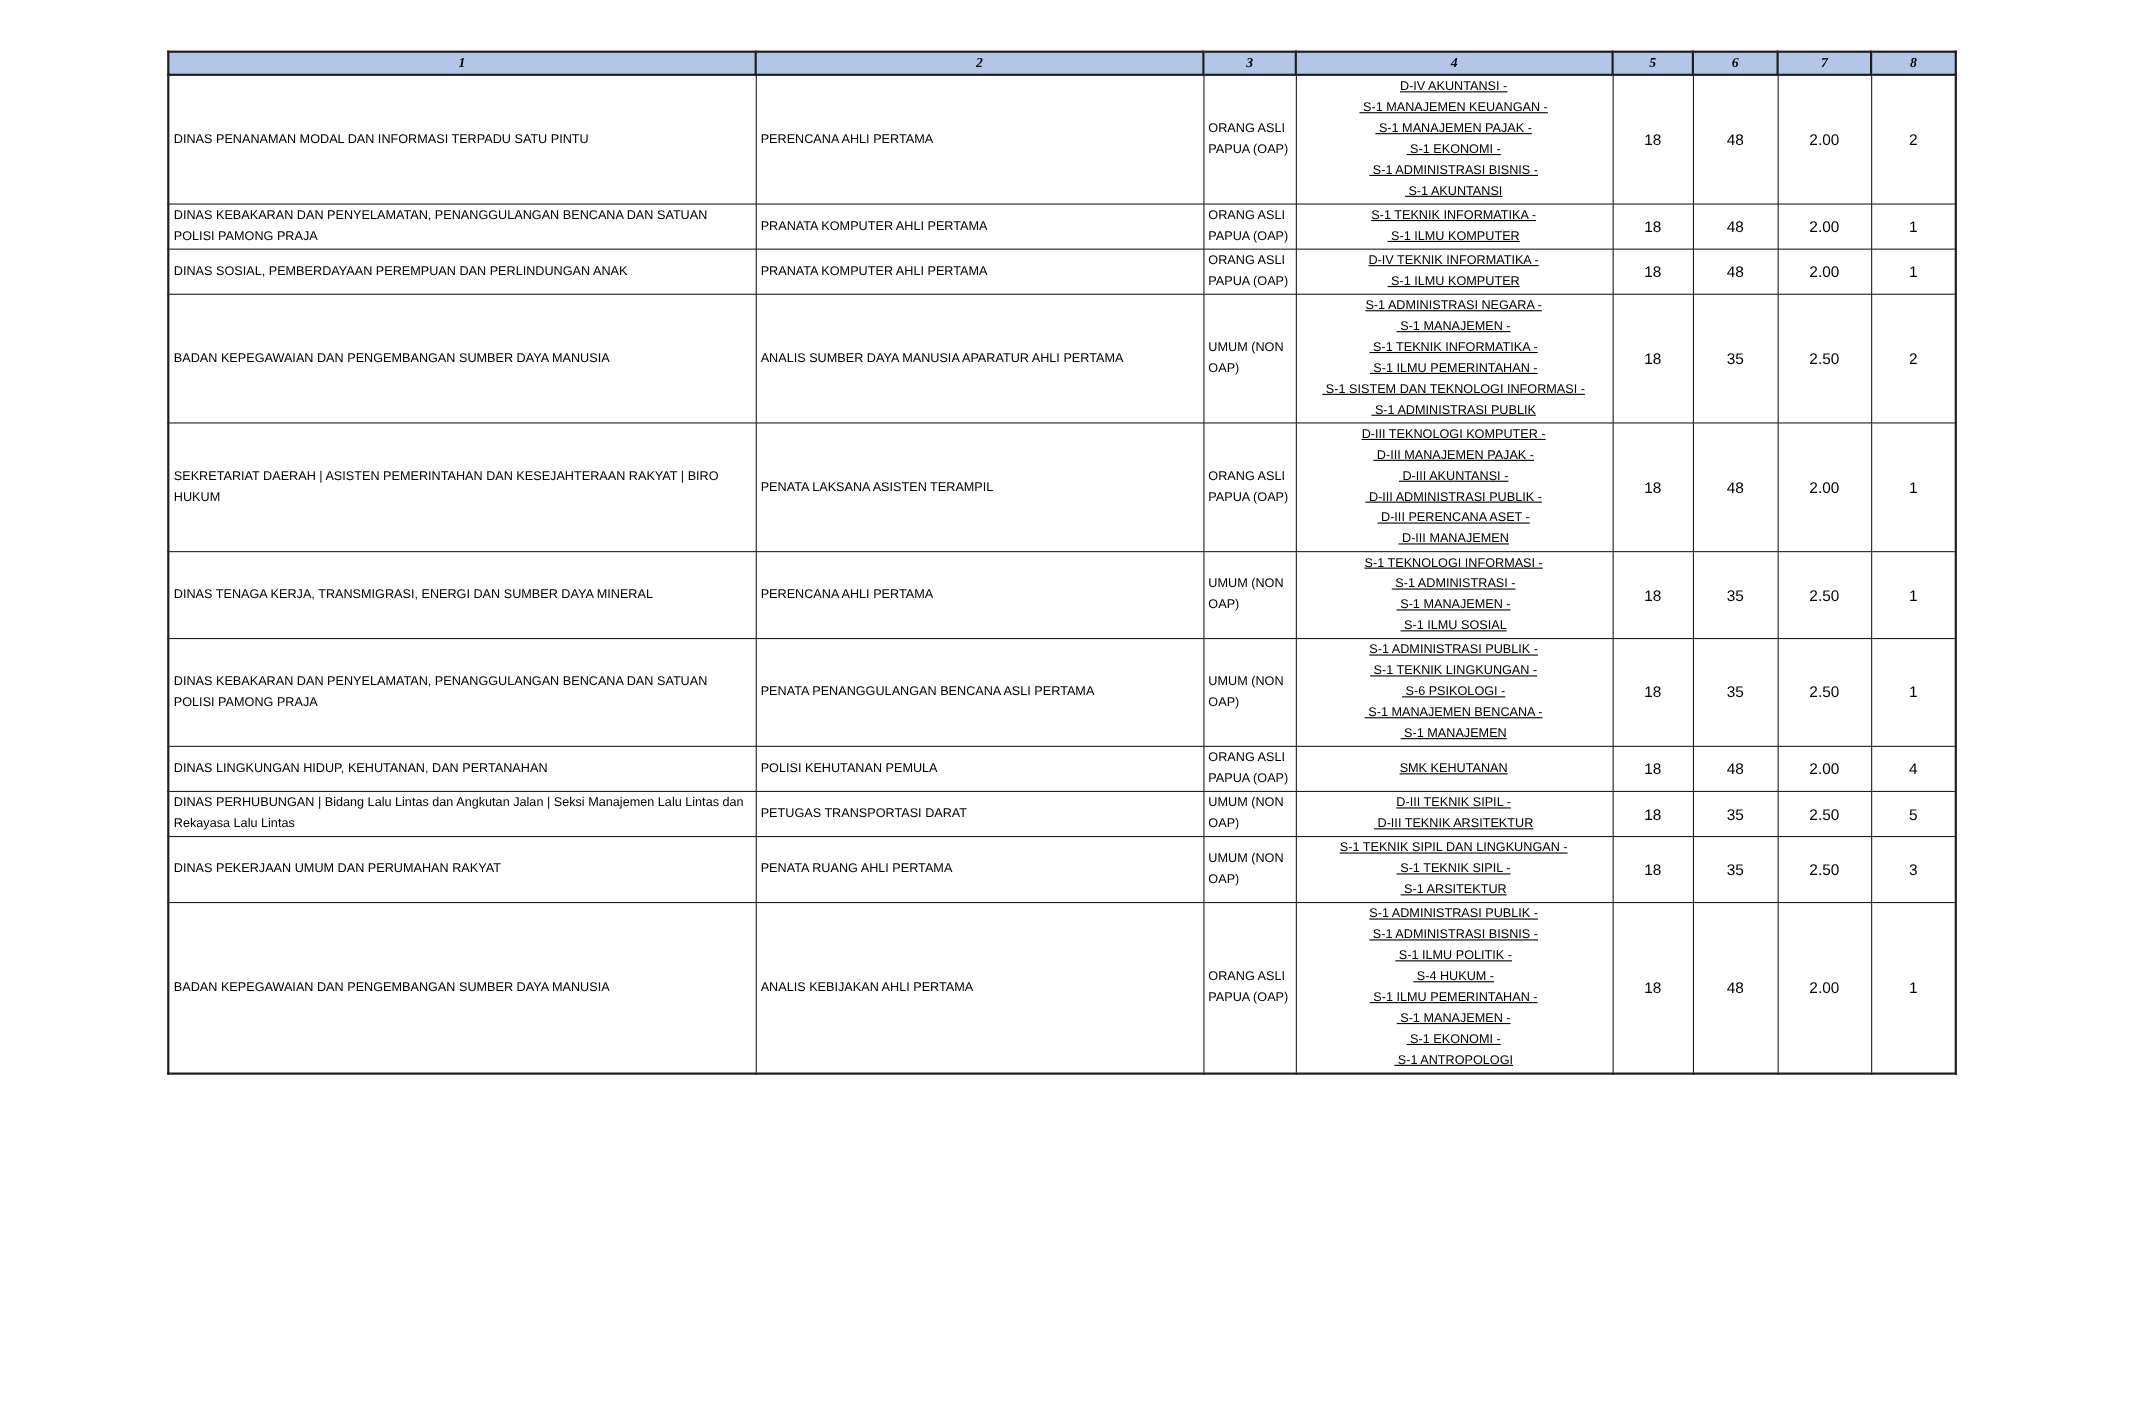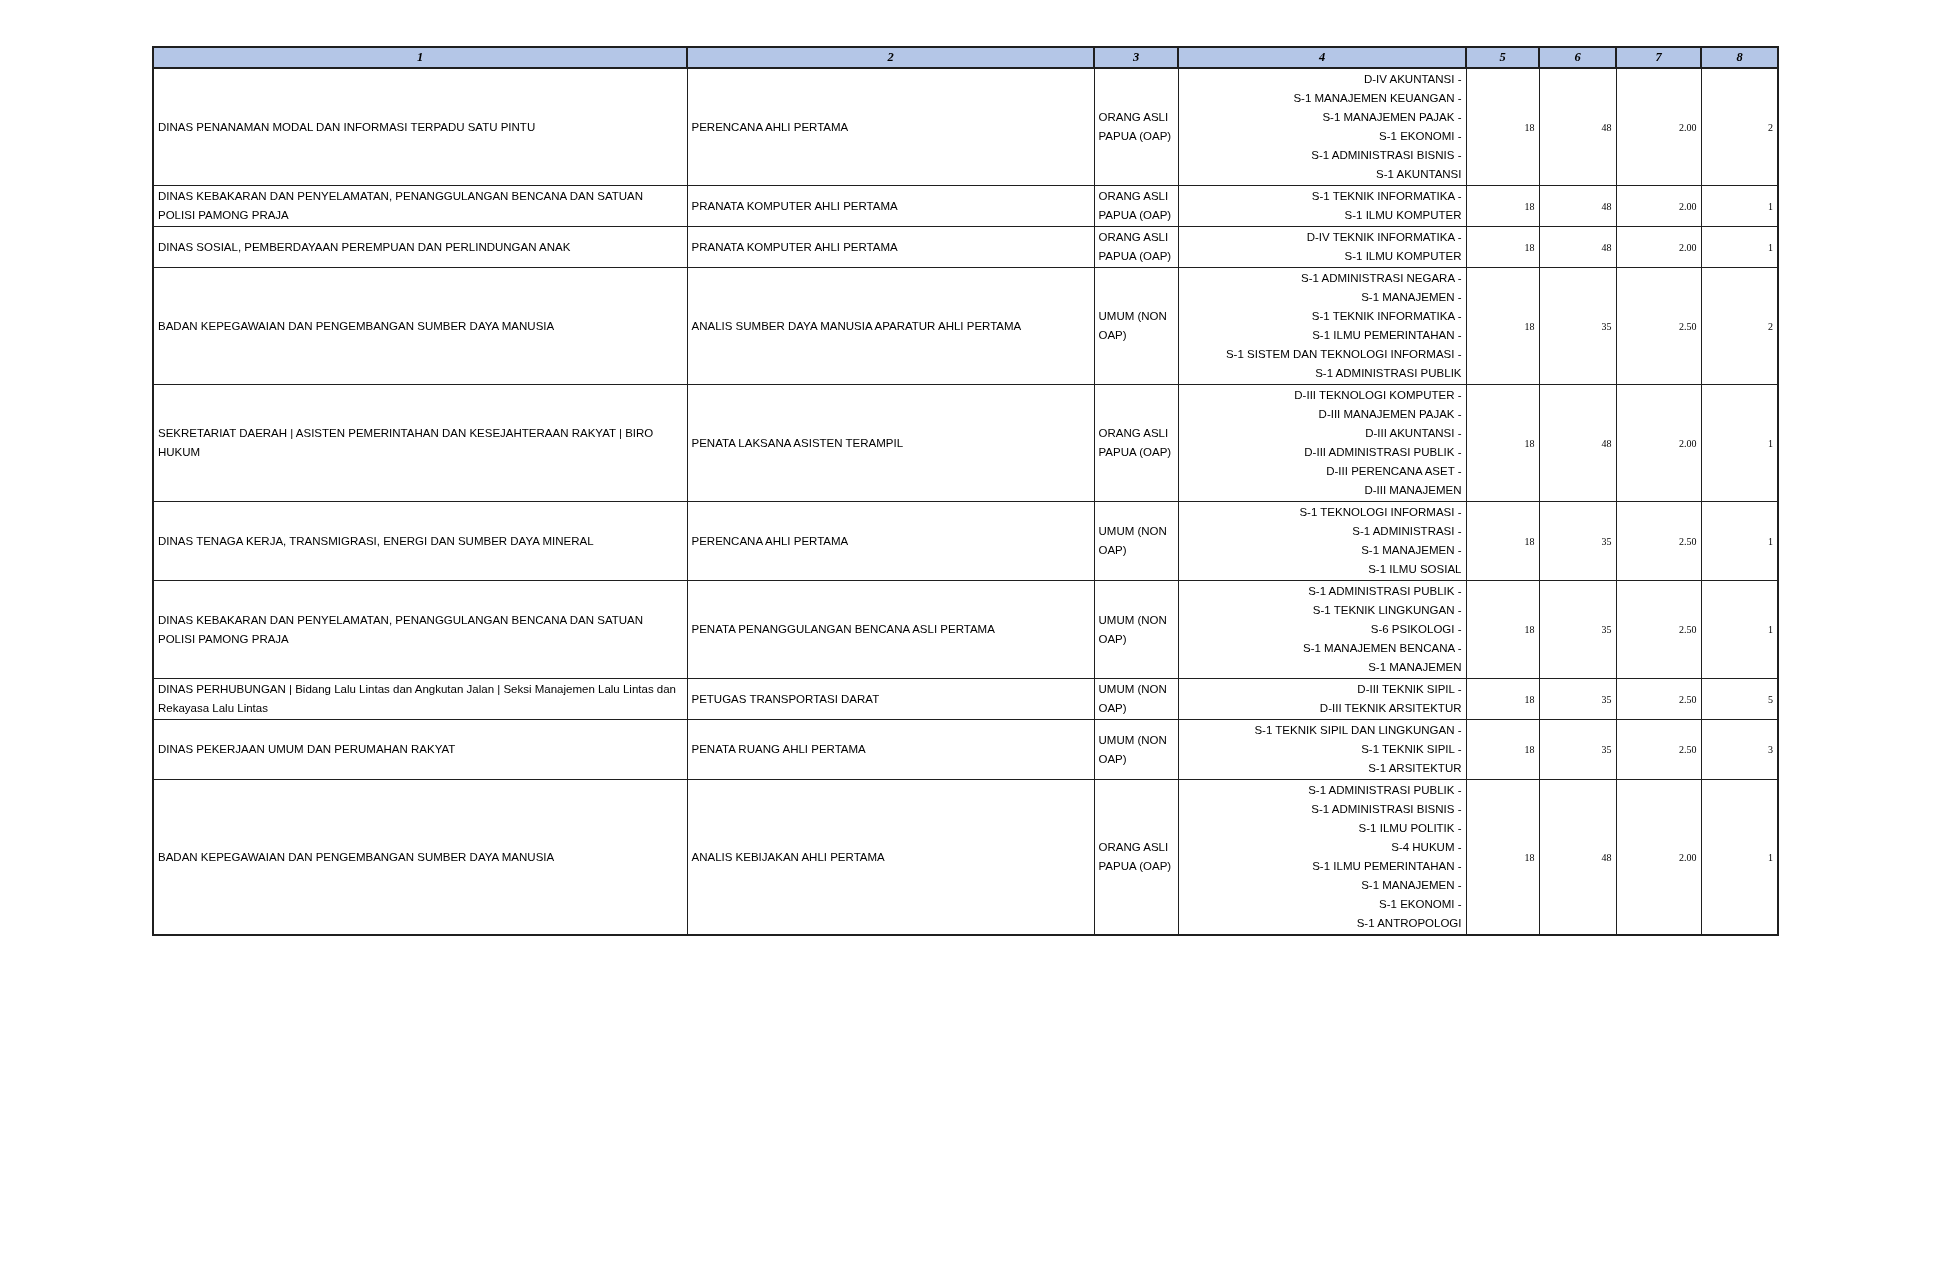--- a/index.html
+++ b/index.html
@@ -32,22 +32,22 @@
     font-family:"Liberation Serif","DejaVu Serif",serif;
   }
   td{
     border:1.5px solid var(--border-col);
     font-size:11.5px;line-height:19px;
     padding:1px 4px;
     vertical-align:middle;
     overflow:hidden;
   }
   td.unit,td.position,td.category{text-align:left;}
-  td.quals{text-align:right;padding-left:3px;}
-  td.num{text-align:right;font-size:10px;font-family:Liberation Serif, serif;}
+  td.quals{text-align:center;padding-left:3px;text-decoration:underline;}
+  td.num{text-align:center;font-size:14px;}
   .qline{white-space:pre;}
 </style>
 </head>
 <body>
 
 <table class="vacancy">
   <colgroup>
     <col class="c1">
       <col class="c2">
       <col class="c3">
@@ -172,20 +172,32 @@
           <div class="qline"> S-6 PSIKOLOGI -</div>
           <div class="qline"> S-1 MANAJEMEN BENCANA -</div>
           <div class="qline"> S-1 MANAJEMEN</div>
         </td>
         <td class="num">18</td>
         <td class="num">35</td>
         <td class="num">2.50</td>
         <td class="num">1</td>
       </tr>
       <tr>
+        <td class="unit">DINAS LINGKUNGAN HIDUP, KEHUTANAN, DAN PERTANAHAN</td>
+        <td class="position">POLISI KEHUTANAN PEMULA</td>
+        <td class="category">ORANG ASLI PAPUA (OAP)</td>
+        <td class="quals">
+          <div class="qline">SMK KEHUTANAN</div>
+        </td>
+        <td class="num">18</td>
+        <td class="num">48</td>
+        <td class="num">2.00</td>
+        <td class="num">4</td>
+      </tr>
+      <tr>
         <td class="unit">DINAS PERHUBUNGAN | Bidang Lalu Lintas dan Angkutan Jalan | Seksi Manajemen Lalu Lintas dan Rekayasa Lalu Lintas</td>
         <td class="position">PETUGAS TRANSPORTASI DARAT</td>
         <td class="category">UMUM (NON OAP)</td>
         <td class="quals">
           <div class="qline">D-III TEKNIK SIPIL -</div>
           <div class="qline"> D-III TEKNIK ARSITEKTUR</div>
         </td>
         <td class="num">18</td>
         <td class="num">35</td>
         <td class="num">2.50</td>

